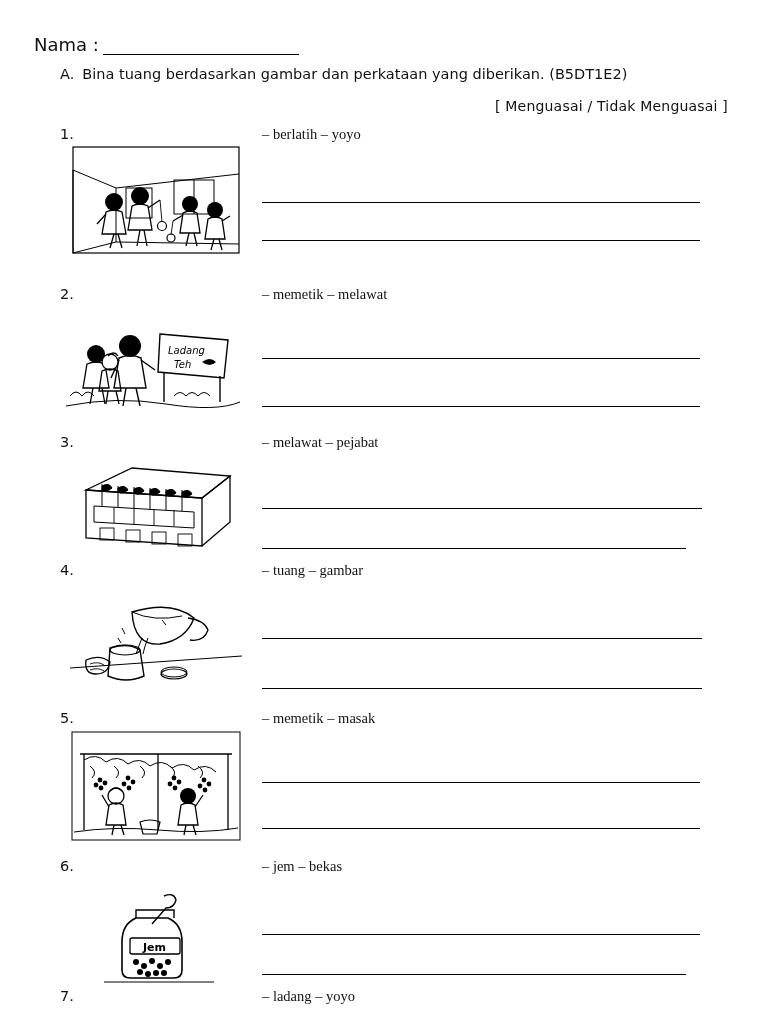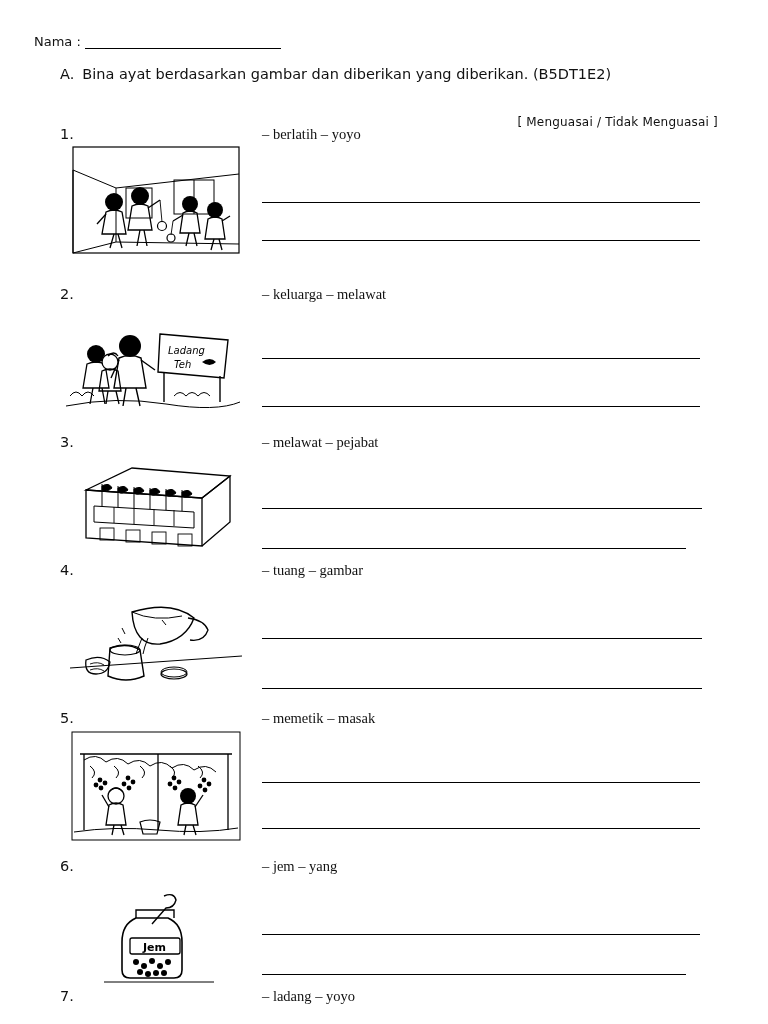--- a/index.html
+++ b/index.html
@@ -21,21 +21,21 @@
     height: 1024px;
     padding: 0;
     box-sizing: border-box;
   }
 
   
   .name-row {
     position: absolute;
     left: 34px;
     top: 34px;
-    font-size: 13px;
+    font-size: 18px;
     display: flex;
     align-items: flex-end;
   }
   .name-blank {
     display: inline-block;
     width: 196px;
     border-bottom: 1.3px solid #000;
     height: 14px;
     margin-left: 4px;
   }
@@ -45,25 +45,24 @@
     left: 60px;
     top: 66px;
     font-size: 14.5px;
     display: flex;
     gap: 8px;
   }
   .instr-letter { font-size: 14.5px; }
 
   .mastery {
     position: absolute;
-    right: 50px;
+    right: 40px;
     top: 98px;
-    font-size: 12px;
+    font-size: 14px;
     letter-spacing: 0.2px;
-    margin-top: 17px;
   }
 
   
   .item {
     position: absolute;
     left: 0;
     width: 768px;
   }
   .item-number {
     position: absolute;
@@ -102,21 +101,21 @@
 
 <div class="page">
 
   <div class="name-row">
     <span>Nama :</span>
     <span class="name-blank"></span>
   </div>
 
   <div class="instruction">
     <span class="instr-letter">A.</span>
-    <span>Bina ayat berdasarkan gambar dan diberikan yang diberikan. (B5DT1E2)</span>
+    <span>Bina tuang berdasarkan gambar dan perkataan yang diberikan. (B5DT1E2)</span>
   </div>
 
   <div class="mastery">[ Menguasai / Tidak Menguasai ]</div>
 
   <div class="item" style="top:126px;">
     <div class="item-number">1.</div>
     <div class="words">– berlatih – yoyo</div>
     <div class="ans-line" style="top:76px; width:438px;"></div>
     <div class="ans-line" style="top:114px; width:438px;"></div>
     <div class="thumb" style="width:172px;height:112px;">
@@ -154,21 +153,21 @@
         <circle cx="145" cy="66" r="8" fill="#000"></circle>
         <path d="M138 75 q7 -4 14 0 l3 20 h-20 z" fill="none" stroke="#000" stroke-width="1.3"></path>
         <path d="M144 95 l-3 11 M149 95 l3 11" stroke="#000" stroke-width="1.3"></path>
         <path d="M152 77 l8 -5" stroke="#000" stroke-width="1.3" fill="none"></path>
       </svg>
     </div>
   </div>
 
   <div class="item" style="top:286px;">
     <div class="item-number">2.</div>
-    <div class="words">– keluarga – melawat</div>
+    <div class="words">– memetik – melawat</div>
     <div class="ans-line" style="top:72px; width:438px;"></div>
     <div class="ans-line" style="top:120px; width:438px;"></div>
     <div class="thumb" style="left:64px; top:24px; width:178px;height:110px;">
       <svg class="art" width="178" height="110" viewBox="0 0 178 110" xmlns="http://www.w3.org/2000/svg">
         <rect x="0" y="0" width="178" height="110" fill="#fff"></rect>
 
         <path d="M2 96 q50 -10 100 -2 t74 -2" stroke="#000" stroke-width="1" fill="none"></path>
 
         <path d="M96 24 L164 30 L160 68 L94 62 Z" fill="#fff" stroke="#000" stroke-width="1.4"></path>
         <text x="104" y="44" font-family="DejaVu Sans, sans-serif" font-size="10" font-style="italic">Ladang</text>
@@ -325,21 +324,21 @@
 
         <path d="M70 92 q10 -4 20 0 l-3 12 h-14 z" fill="none" stroke="#000" stroke-width="1.2"></path>
 
         <path d="M4 102 q40 -6 84 -2 t80 -2" stroke="#000" stroke-width="1" fill="none"></path>
       </svg>
     </div>
   </div>
 
   <div class="item" style="top:858px;">
     <div class="item-number">6.</div>
-    <div class="words">– jem – yang</div>
+    <div class="words">– jem – bekas</div>
     <div class="ans-line" style="top:76px; width:438px;"></div>
     <div class="ans-line" style="top:116px; width:424px;"></div>
     <div class="thumb" style="left:86px; top:30px; width:140px;height:100px;text-align:right;">
       <svg class="art" width="140" height="100" viewBox="0 0 140 100" xmlns="http://www.w3.org/2000/svg">
         <rect x="0" y="0" width="140" height="100" fill="#fff"></rect>
 
         <path d="M78 8 q10 -4 12 4 q-2 8 -10 8 l-14 16" fill="none" stroke="#000" stroke-width="1.4"></path>
 
         <path d="M50 30 L50 22 L88 22 L88 30" fill="none" stroke="#000" stroke-width="1.4"></path>
 

